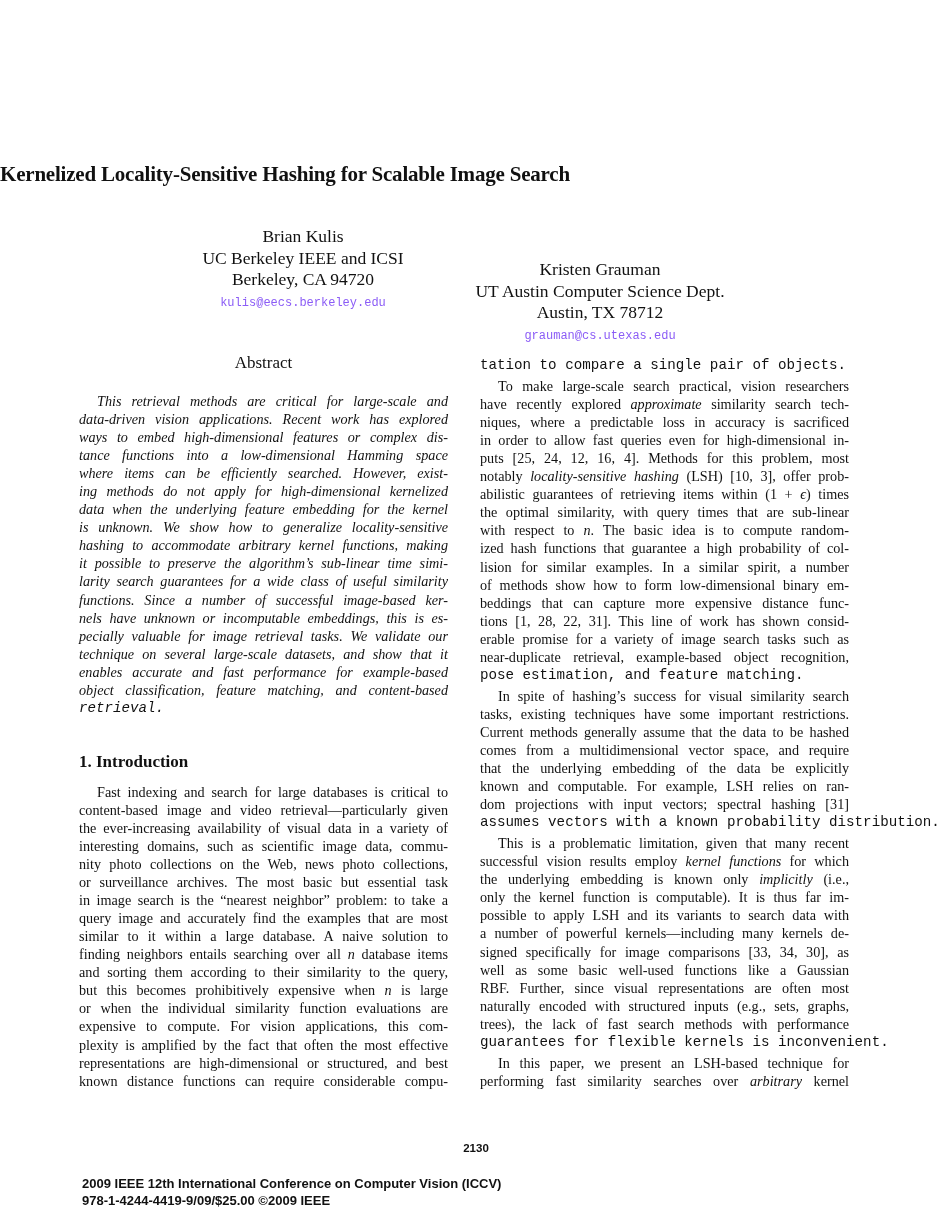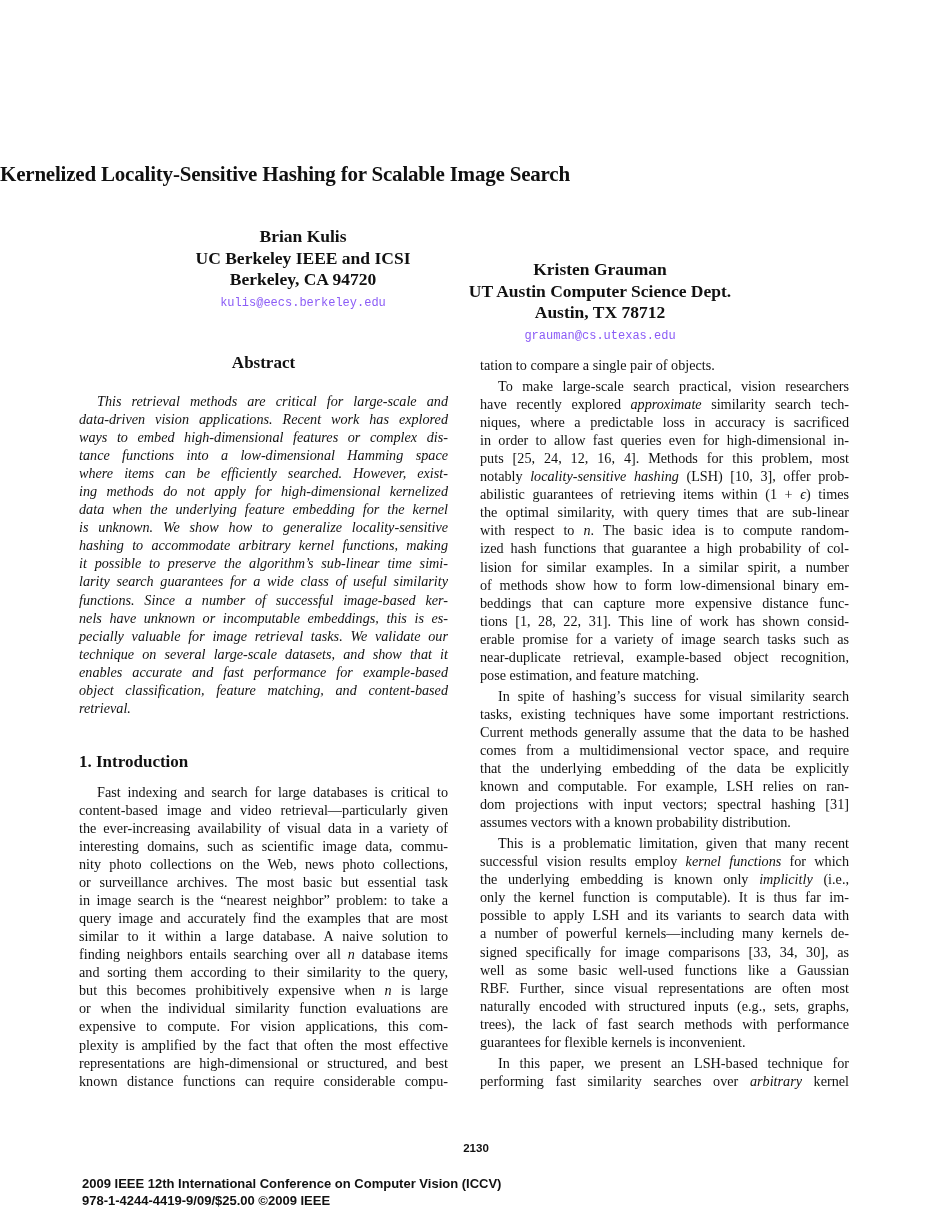--- a/index.html
+++ b/index.html
@@ -1,30 +1,30 @@
 <!DOCTYPE html>
 <html><head>
 <meta charset="utf-8">
 <style>
   html, body { margin: 0; padding: 0; background: #ffffff; }
   body { width: 952px; height: 1232px; position: relative; overflow: hidden; color: #111; font-family: "Liberation Serif", serif; }
   .title { position: absolute; top: 162px; left: 0; width: 926px; text-align: left; font-weight: bold; font-size: 21px; letter-spacing: -0.2px; }
   .author { position: absolute; top: 226px; width: 300px; text-align: center; font-size: 17.5px; line-height: 21.5px; }
   .author .email { font-family: "Liberation Mono", monospace; font-size: 12px; color: #8b5cf6; line-height: 24px; display: block; }
-  .author div { white-space: nowrap; font-weight: bold; }
+  .author div { white-space: nowrap; }
   #author-1 { left: 153px; }
   #author-2 { left: 450px; margin-top: 33px; }
   .col { position: absolute; width: 369px; font-size: 14.2px; line-height: 18.05px; }
   #col-left { left: 79px; top: 354px; }
   #col-right { left: 480px; top: 356px; }
   .line { display: block; text-align: justify; text-align-last: justify; white-space: nowrap; height: 18.05px; overflow: visible; }
-  .line.last { text-align-last: left; }
+  .line.last { text-align-last: left; font-family: Liberation Mono, monospace; }
   .line.indent { padding-left: 18px; }
   .abstract .line { font-style: italic; }
-  .h-abstract { text-align: center; font-weight: bold; font-size: 17px; height: 22px; margin-bottom: 16px; }
+  .h-abstract { text-align: center; font-weight: normal; font-size: 17px; height: 22px; margin-bottom: 16px; }
   .h-section { font-weight: bold; font-size: 17px; height: 22px; margin-top: 36px; margin-bottom: 8px; }
   .para-gap { height: 3px; }
   .pageno { position: absolute; top: 1142px; left: 0; width: 952px; text-align: center; font-family: "Liberation Sans", sans-serif; font-weight: bold; font-size: 11.5px; }
   .footer { position: absolute; left: 82px; top: 1175px; font-family: "Liberation Sans", sans-serif; font-weight: bold; font-size: 13px; line-height: 17px; }
   i.m { font-style: italic; }
 </style>
 </head>
 <body>
 
 <div class="title">Kernelized Locality-Sensitive Hashing for Scalable Image Search</div>

